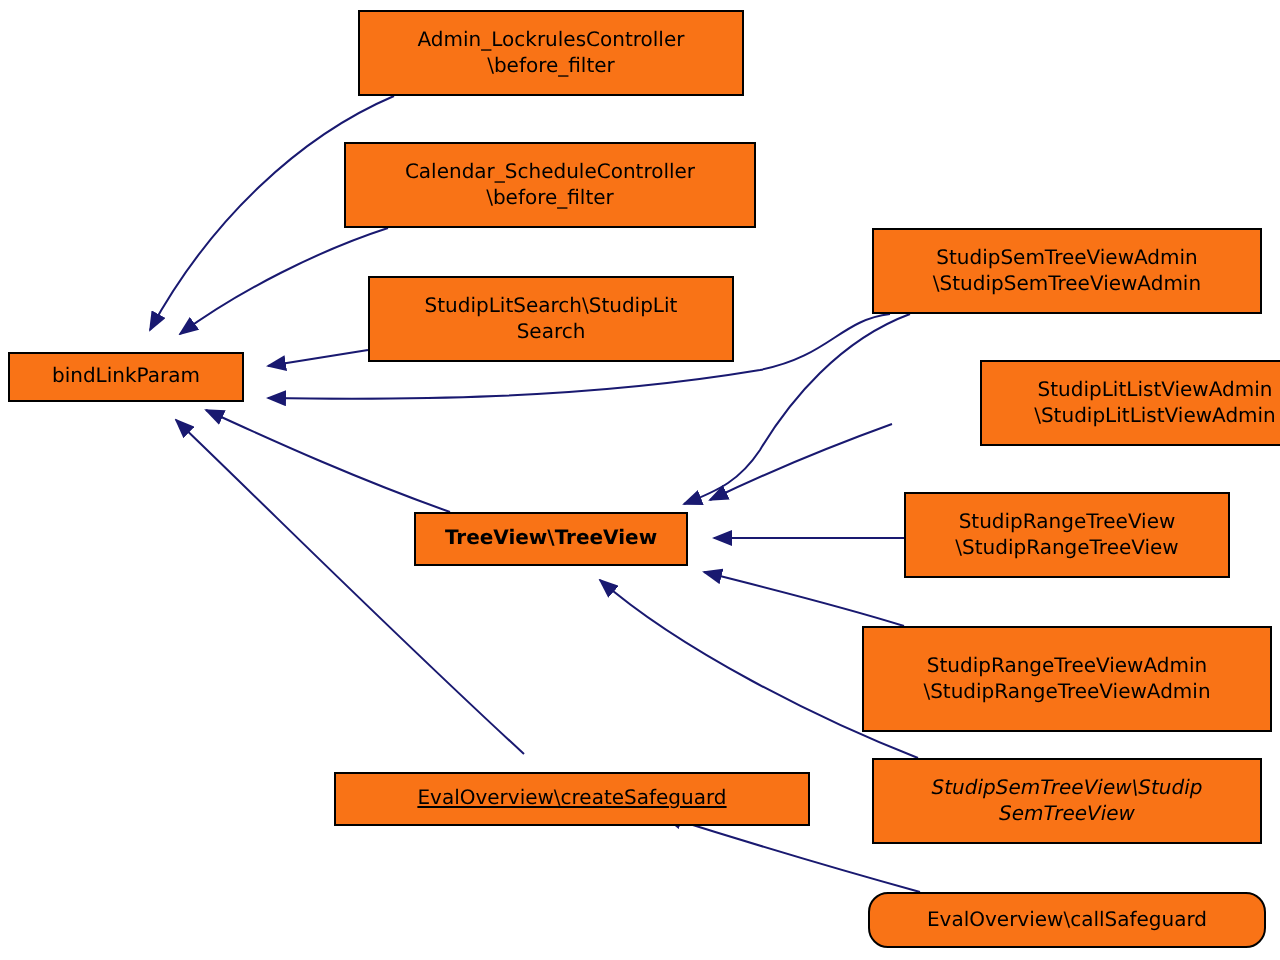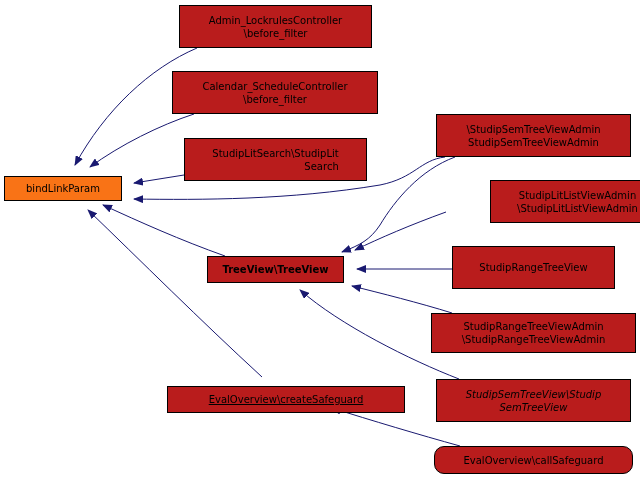--- a/index.html
+++ b/index.html
@@ -1,18 +1,18 @@
 <!DOCTYPE html>
 <html><head>
   <meta charset="utf-8">
   <style>
     html, body { margin: 0; padding: 0; background: #ffffff; }
     body { width: 640px; height: 480px; position: relative; overflow: hidden; font-family: "DejaVu Sans", sans-serif; }
     #graph { position: absolute; left: 0; top: 0; width: 640px; height: 480px; }
-    .node { position: absolute; box-sizing: border-box; border: 1px solid #000; background: #b91c1c;
+    .node { position: absolute; box-sizing: border-box; border: 1px solid #000; background: #f97316;
             display: flex; align-items: center; justify-content: center; text-align: center;
             font-size: 10px; line-height: 13px; color: #000; cursor: pointer; white-space: pre; }
     .node.root { background: #f97316; cursor: default; }
     .node span { display: block; }
   </style>
 </head>
 <body>
 
 <svg id="graph" xmlns="http://www.w3.org/2000/svg" width="640" height="480">
   <defs>
@@ -39,39 +39,39 @@
 <div class="node root" style="left:4px;top:176px;width:118px;height:25px;">
   <span>bindLinkParam</span>
 </div>
 
 <div class="node" style="left:179px;top:5px;width:193px;height:43px;">
   <div><span>Admin_LockrulesController</span><span>\before_filter</span></div>
 </div>
 <div class="node" style="left:172px;top:71px;width:206px;height:43px;">
   <div><span>Calendar_ScheduleController</span><span>\before_filter</span></div>
 </div>
-<div class="node" style="left:184px;top:138px;width:183px;height:43px;text-align:right;">
+<div class="node" style="left:184px;top:138px;width:183px;height:43px;">
   <div><span>StudipLitSearch\StudipLit</span><span>Search</span></div>
 </div>
 <div class="node" style="left:207px;top:256px;width:137px;height:27px;font-weight:bold;">
   <span>TreeView\TreeView</span>
 </div>
 <div class="node" style="left:167px;top:386px;width:238px;height:27px;text-decoration:underline;">
   <span>EvalOverview\createSafeguard</span>
 </div>
 <div class="node" style="left:436px;top:114px;width:195px;height:43px;">
-  <div><span>\StudipSemTreeViewAdmin</span><span>StudipSemTreeViewAdmin</span></div>
+  <div><span>StudipSemTreeViewAdmin</span><span>\StudipSemTreeViewAdmin</span></div>
 </div>
 <div class="node" style="left:446px;top:180px;width:175px;height:43px;margin-left:44px;">
   <div><span>StudipLitListViewAdmin</span><span>\StudipLitListViewAdmin</span></div>
 </div>
 <div class="node" style="left:452px;top:246px;width:163px;height:43px;">
-  <div><span>StudipRangeTreeView</span></div>
+  <div><span>StudipRangeTreeView</span><span>\StudipRangeTreeView</span></div>
 </div>
-<div class="node" style="left:431px;top:313px;width:205px;height:40px;">
+<div class="node" style="left:431px;top:313px;width:205px;height:53px;">
   <div><span>StudipRangeTreeViewAdmin</span><span>\StudipRangeTreeViewAdmin</span></div>
 </div>
 <div class="node" style="left:436px;top:379px;width:195px;height:43px;font-style:italic;">
   <div><span>StudipSemTreeView\Studip</span><span>SemTreeView</span></div>
 </div>
 <div class="node" style="left:434px;top:446px;width:199px;height:28px;border-radius:10px;">
   <span>EvalOverview\callSafeguard</span>
 </div>
 
 </body></html>

